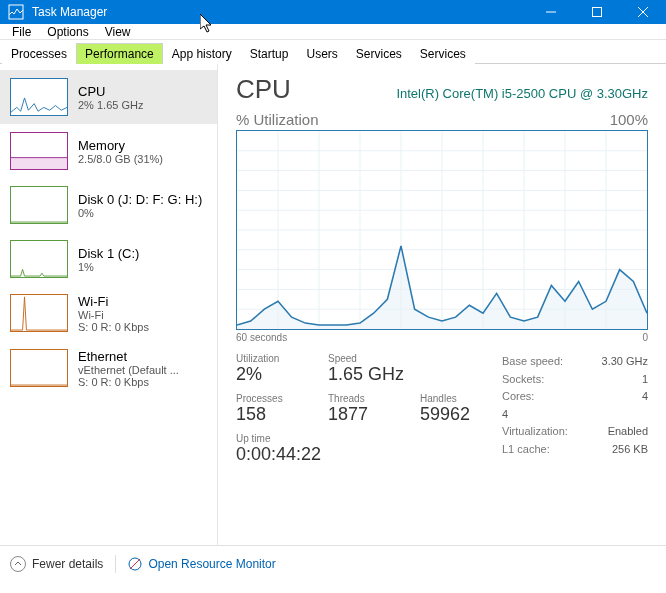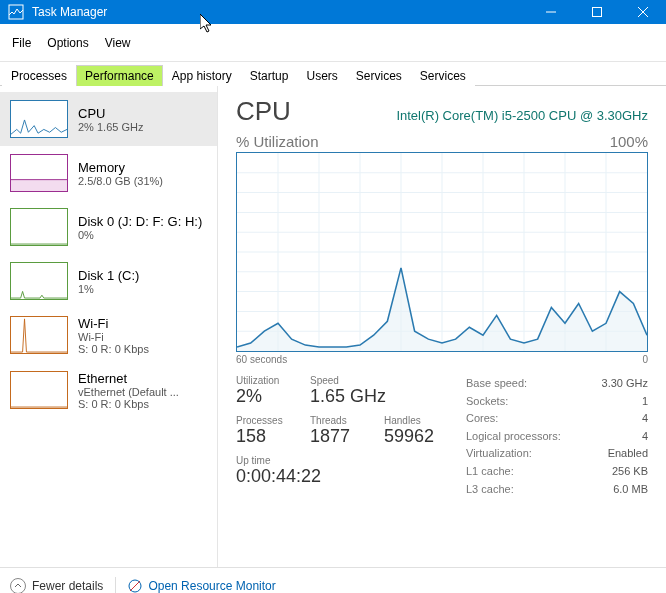--- a/index.html
+++ b/index.html
@@ -6,21 +6,21 @@
 body { background: #fff; width: 666px; height: 593px; overflow: hidden; font-size: 12px; color: #000; }
 
 .titlebar { height: 24px; background: #0078d7; display: flex; align-items: center; color: #fff; }
 .titlebar .app-icon { width: 16px; height: 16px; margin: 0 8px; }
 .titlebar .title { font-size: 12px; flex: 0 0 auto; }
 .titlebar .spacer { flex: 1; }
 .titlebar .win-btn { width: 46px; height: 30px; display: flex; align-items: center; justify-content: center; }
 .titlebar .win-btn svg { stroke: #fff; }
 .cursor { position: absolute; top: 14px; left: 200px; pointer-events: none; }
 
-.menubar { height: 38px; display: flex; align-items: center; padding: 0 4px; border-bottom: 1px solid #e5e5e5; font-size: 12px; }
+.menubar { height: 16px; display: flex; align-items: center; padding: 0 4px; border-bottom: 1px solid #e5e5e5; font-size: 12px; }
 .menubar .menu-item { padding: 2px 8px; }
 
 .tabbar { height: 24px; display: flex; align-items: flex-end; padding: 0 2px; border-bottom: 1px solid #d0d0d0; font-size: 12px; }
 .tabbar .tab { padding: 3px 8px; border: 1px solid transparent; border-bottom: none; position: relative; top: 1px; background: #fff; }
 .tabbar .tab.active { border-color: #d0d0d0; background: #bef264; }
 .tabbar .tab:not(.active) { color: #000; }
 
 .content { display: flex; height: calc(100% - 30px - 22px - 24px - 36px); }
 
 .sidebar { width: 218px; border-right: 1px solid #e5e5e5; overflow: hidden; padding-top: 6px; }
@@ -37,21 +37,21 @@
 .main-title { font-size: 26px; font-weight: 400; color: #444; }
 .main-subtitle { font-size: 13px; color: #0f766e; }
 .chart-labels { display: flex; justify-content: space-between; font-size: 15px; color: #777; margin-bottom: 2px; }
 .chart-box { width: 100%; height: 200px; border: 1px solid #2a7ab0; background: #fff; }
 .chart-box svg { width: 100%; height: 100%; display: block; }
 .axis-labels { display: flex; justify-content: space-between; font-size: 10px; color: #777; margin-top: 2px; margin-bottom: 10px; }
 
 .stats { display: flex; gap: 20px; }
 .stats-left { flex: 0 0 210px; }
 .stats-right { flex: 1; }
-.srow { display: flex; gap: 12px; margin-bottom: 8px; }
+.srow { display: flex; gap: 30px; margin-bottom: 8px; }
 .sblock { min-width: 62px; }
 .sblock .lab { font-size: 10px; color: #777; }
 .sblock .val { font-size: 18px; color: #333; }
 .kv { display: flex; justify-content: space-between; font-size: 11px; color: #555; line-height: 1.6; }
 .kv .k { color: #777; }
 .uptime-lab { font-size: 10px; color: #777; margin-top: 4px; }
 .uptime-val { font-size: 18px; color: #333; }
 
 .footer { height: 36px; border-top: 1px solid #e0e0e0; display: flex; align-items: center; padding: 0 10px; gap: 12px; font-size: 12px; }
 .footer .fewer { display: flex; align-items: center; gap: 6px; color: #333; }
@@ -263,34 +263,29 @@
           </div>
         <div class="kv">
             <span class="k">Sockets:</span>
             <span>1</span>
           </div>
         <div class="kv">
             <span class="k">Cores:</span>
             <span>4</span>
           </div>
         <div class="kv">
-            <span class="k">Logical processors:</span>
             <span>4</span>
           </div>
         <div class="kv">
             <span class="k">Virtualization:</span>
             <span>Enabled</span>
           </div>
         <div class="kv">
             <span class="k">L1 cache:</span>
             <span>256 KB</span>
-          </div>
-        <div class="kv">
-            <span class="k">L3 cache:</span>
-            <span>6.0 MB</span>
           </div>
       </div>
     </div>
   </div>
 </div>
 
 <div class="footer">
   <div class="fewer">
     <span class="circle-icon">
         <svg width="8" height="8" viewBox="0 0 8 8">

